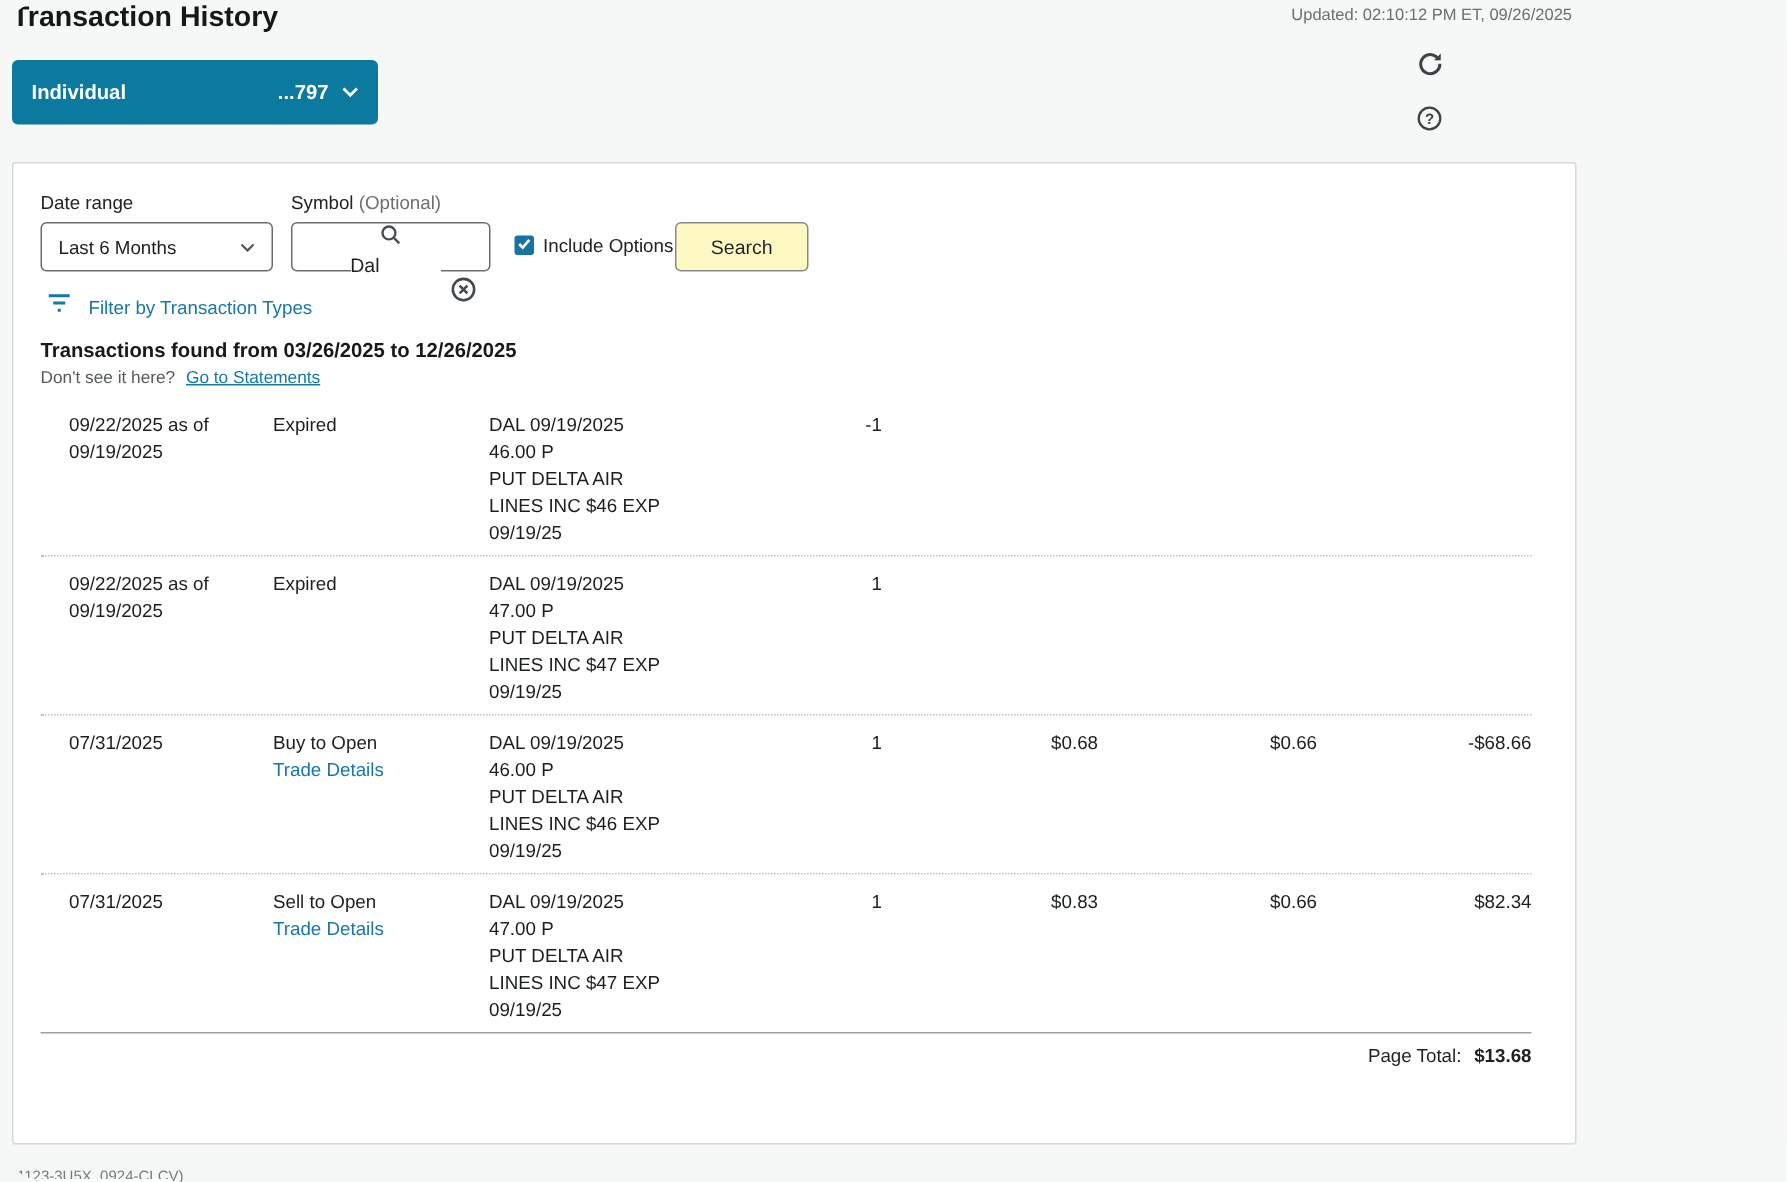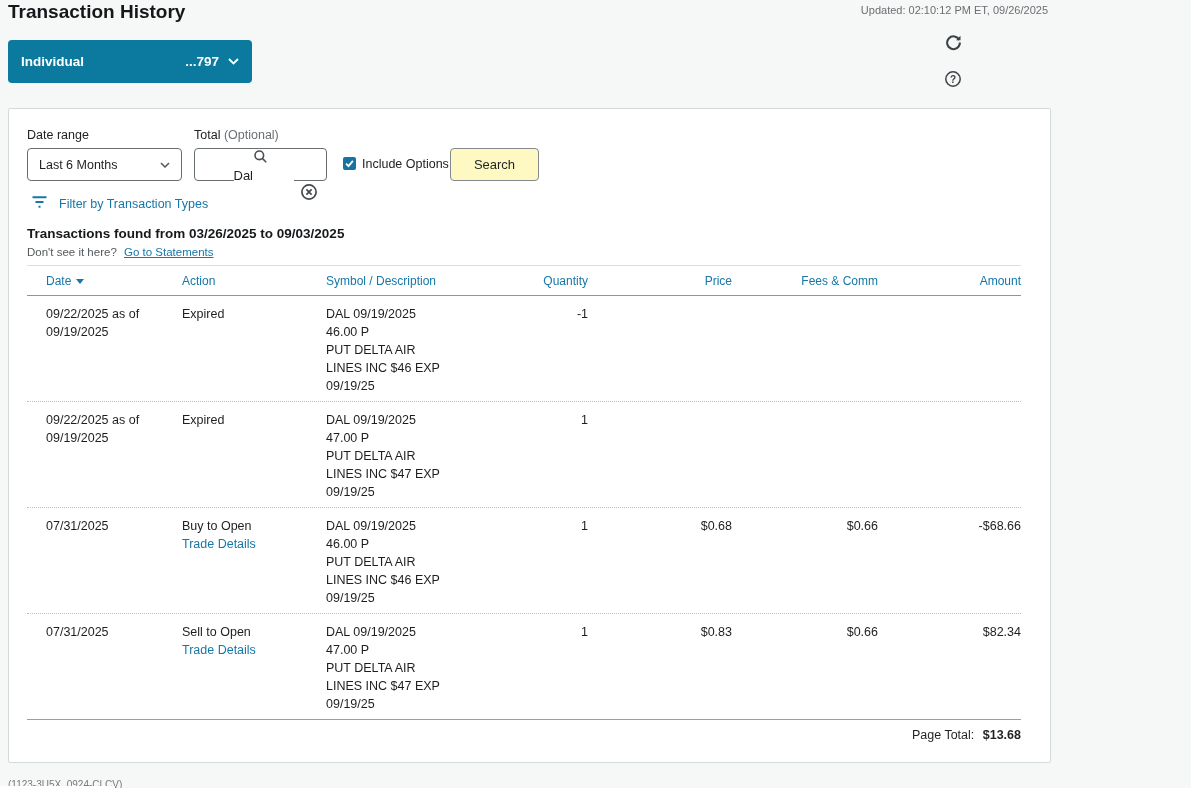--- a/index.html
+++ b/index.html
@@ -1,21 +1,21 @@
 <!DOCTYPE html>
 <html style="--accent: #0b7a9e; --link: #1677a8; --icon: #3d4246; --text: #1c1f21; --muted: #6a6f73;"><head>
 <meta charset="utf-8">
 <style>
   :root{
     --accent:#0b7a9e; --link:#1677a8; --icon:#3d4246; --text:#1c1f21; --muted:#6a6f73;
   }
   *{margin:0;padding:0;box-sizing:border-box;}
   html,body{background:#f6f7f7;}
   body{font-family:"Liberation Sans","DejaVu Sans",sans-serif;color:var(--text);}
-  .page{position:relative;width:1191px;height:788px;overflow:hidden;background:#f6f7f7;}
+  .page{position:relative;width:1191px;height:788px;overflow:hidden;background:#f6f7f7;border-radius:32px;}
 
   
   .page-title{position:absolute;left:8px;top:1px;font-size:19px;font-weight:700;color:#15181a;}
   .header-right{position:absolute;top:4px;right:145px;display:flex;align-items:center;gap:17px;flex-direction:column;}
   .updated{font-size:11px;color:var(--muted);white-space:nowrap;margin-right:-2px;}
   .icon-btn{width:19px;height:19px;display:flex;align-items:center;justify-content:center;color:var(--icon);cursor:pointer;background:none;border:none;}
   .icon-btn svg{display:block;}
 
   
   .account-btn{position:absolute;left:8px;top:40px;width:244px;height:43px;background:var(--accent);
@@ -139,21 +139,21 @@
     <div class="abs select">
       <span>Last 6 Months</span>
       <span class="chev">
         <svg width="10" height="6" viewBox="0 0 10 6">
             <path d="M1 1l4 4 4-4" fill="none" stroke="#52575a" stroke-width="1.5"></path>
           </svg>
       </span>
     </div>
 
     <div class="abs field-label" style="left:185px;top:19px;">
-      <span>Total</span>
+      <span>Symbol</span>
       <span class="optional">(Optional)</span>
     </div>
     <div class="abs sym-input">
       <span>
         <svg width="15" height="15" viewBox="0 0 15 15">
             <circle cx="6.3" cy="6.3" r="4.3" fill="none" stroke="#4a4f53" stroke-width="1.6"></circle>
             <path d="M9.6 9.6l3.6 3.6" stroke="#4a4f53" stroke-width="1.6"></path>
           </svg>
       </span>
       <input type="text" value="Dal" style="">
@@ -180,38 +180,27 @@
 
     <div class="abs filter-row">
       <span>
         <svg width="17" height="14" viewBox="0 0 17 14">
             <path d="M1.5 2.2h14M4.5 7h8M7.5 11.8h2" stroke="#1677a8" stroke-width="2"></path>
           </svg>
       </span>
       <span class="filter-link">Filter by Transaction Types</span>
     </div>
 
-    <div class="abs results-heading">Transactions found from 03/26/2025 to 09/03/2025</div>
+    <div class="abs results-heading">Transactions found from 03/26/2025 to 12/26/2025</div>
     <div class="abs hint">
       <span>Don't see it here?</span>
       <span class="link">Go to Statements</span>
     </div>
 
     <div class="abs table">
-      <div class="thead">
-        <div class="cell col-date">
-          <span>Date</span><span class="sort-tri"></span>
-        </div>
-        <div class="cell col-action">Action</div>
-        <div class="cell col-symbol">Symbol / Description</div>
-        <div class="cell col-qty">Quantity</div>
-        <div class="cell col-price">Price</div>
-        <div class="cell col-fees">Fees &amp; Comm</div>
-        <div class="cell col-amount">Amount</div>
-      </div>
       <div>
           <div class="trow">
             <div class="cell col-date">
               <div class="cline">09/22/2025 as of</div>
               <div class="cline">09/19/2025</div>
             </div>
             <div class="cell col-action">
               <div class="cline">Expired</div>
             </div>
             <div class="cell col-symbol">

